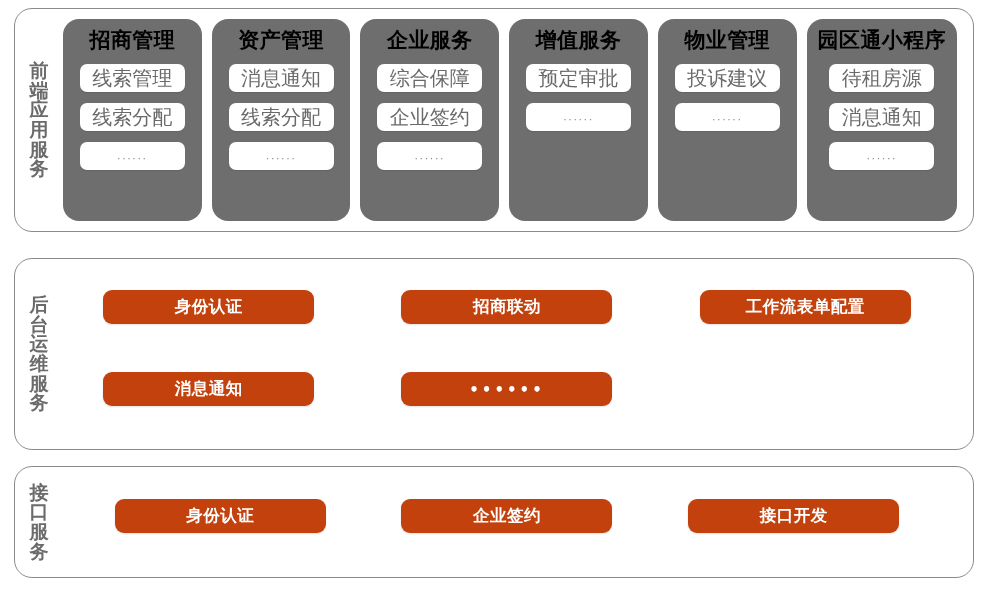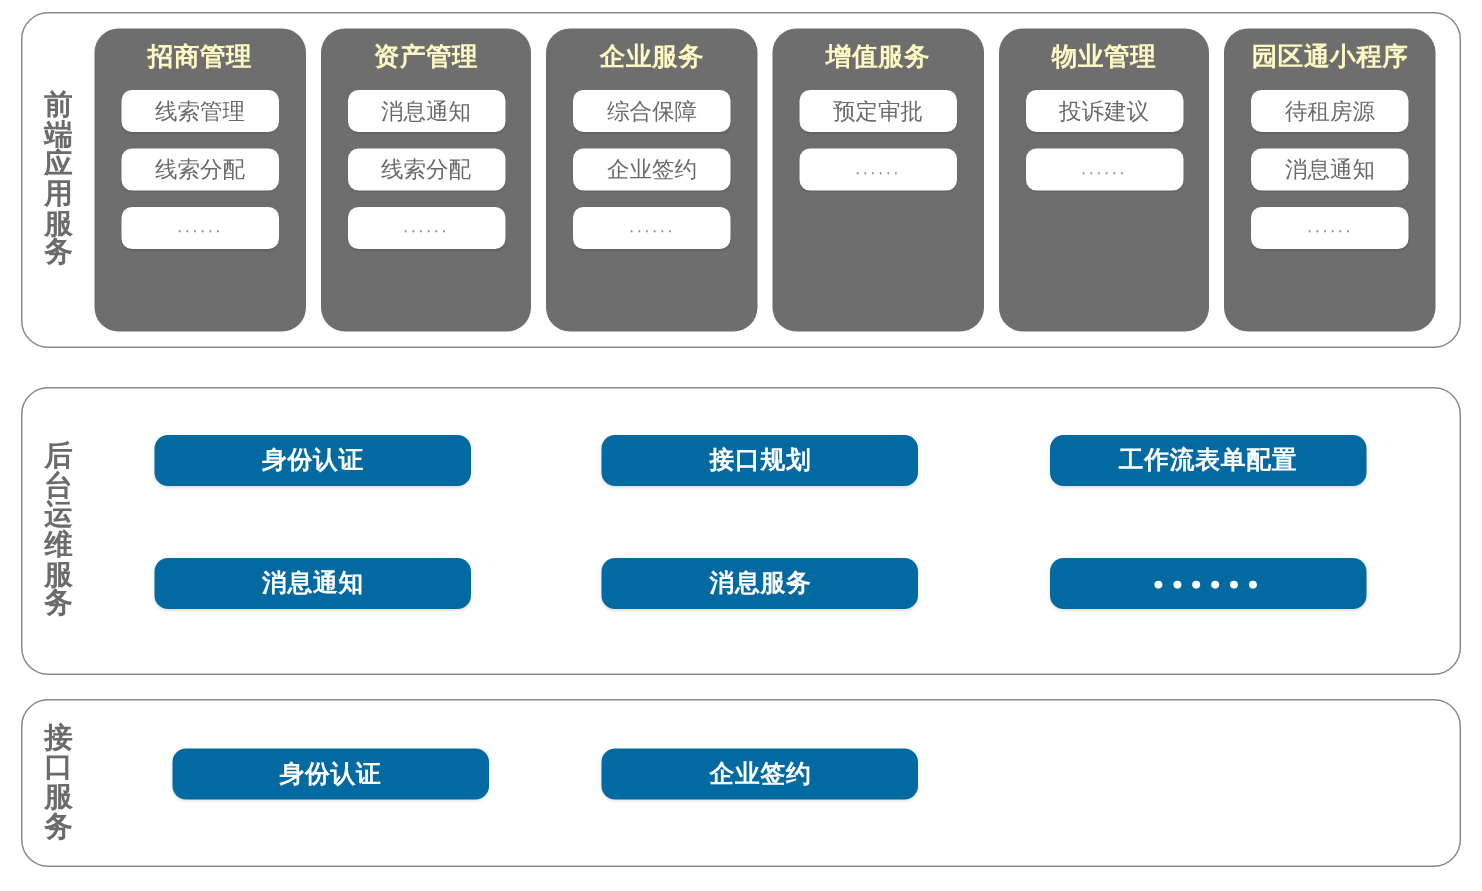--- a/index.html
+++ b/index.html
@@ -73,22 +73,22 @@
     background: #6e6e6e;
     border-radius: 16px;
     height: 202px;
     display: flex;
     flex-direction: column;
     align-items: center;
     padding: 11px 11px 12px 11px;
   }
 
   .app-card-title {
-    color: #fef9c3;
-    font-size: 17px;
+    color: #000000;
+    font-size: 21px;
     font-weight: 700;
     letter-spacing: 0.4px;
     line-height: 1;
     margin-bottom: 13px;
     white-space: nowrap;
   }
 
   .app-card-items {
     width: 100%;
     display: flex;
@@ -97,21 +97,21 @@
     gap: 11px;
   }
 
   .pill {
     width: 100%;
     max-width: 105px;
     height: 28px;
     background: #ffffff;
     border-radius: 7px;
     color: #6a6a6a;
-    font-size: 15px;
+    font-size: 20px;
     font-weight: 400;
     display: flex;
     align-items: center;
     justify-content: center;
     white-space: nowrap;
     box-shadow: 0 1px 1px rgba(0,0,0,0.10);
   }
 
   .pill.ellipsis {
     font-size: 11px;
@@ -137,21 +137,21 @@
   }
 
   #api-grid {
     grid-template-columns: repeat(3, 1fr);
     grid-auto-rows: 47px;
   }
 
   .svc-btn {
     width: 211px;
     height: 34px;
-    background: #0369a1;
+    background: #c2410c;
     border-radius: 9px;
     color: #ffffff;
     font-size: 16.5px;
     font-weight: 700;
     letter-spacing: 0.5px;
     display: flex;
     align-items: center;
     justify-content: center;
     white-space: nowrap;
     box-shadow: 0 1px 2px rgba(0,0,0,0.12);
@@ -231,34 +231,34 @@
     <div class="side-label" id="label-backend">
         <span class="ch">后</span>
         <span class="ch">台</span>
         <span class="ch">运</span>
         <span class="ch">维</span>
         <span class="ch">服</span>
         <span class="ch">务</span>
       </div>
     <div class="btn-grid" id="backend-grid">
         <div class="svc-btn">身份认证</div>
-        <div class="svc-btn">接口规划</div>
+        <div class="svc-btn">招商联动</div>
         <div class="svc-btn">工作流表单配置</div>
         <div class="svc-btn">消息通知</div>
-        <div class="svc-btn">消息服务</div>
         <div class="svc-btn dots">••••••</div>
       </div>
   </div>
 
   <div class="section" id="section-api">
     <div class="side-label" id="label-api">
         <span class="ch">接</span>
         <span class="ch">口</span>
         <span class="ch">服</span>
         <span class="ch">务</span>
       </div>
     <div class="btn-grid" id="api-grid">
         <div class="svc-btn">身份认证</div>
         <div class="svc-btn">企业签约</div>
+        <div class="svc-btn">接口开发</div>
       </div>
   </div>
 
 </div>
 
 </body></html>

